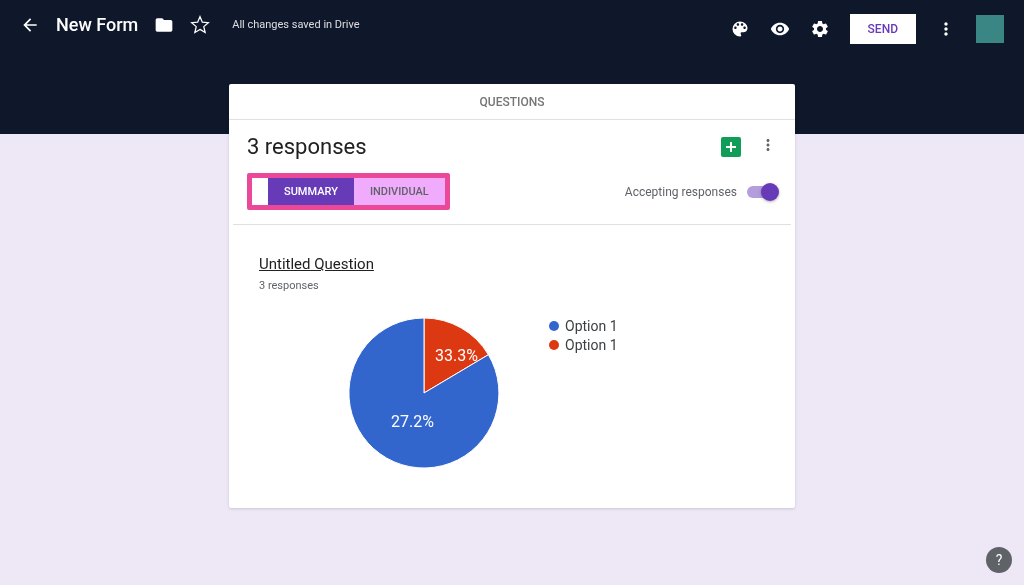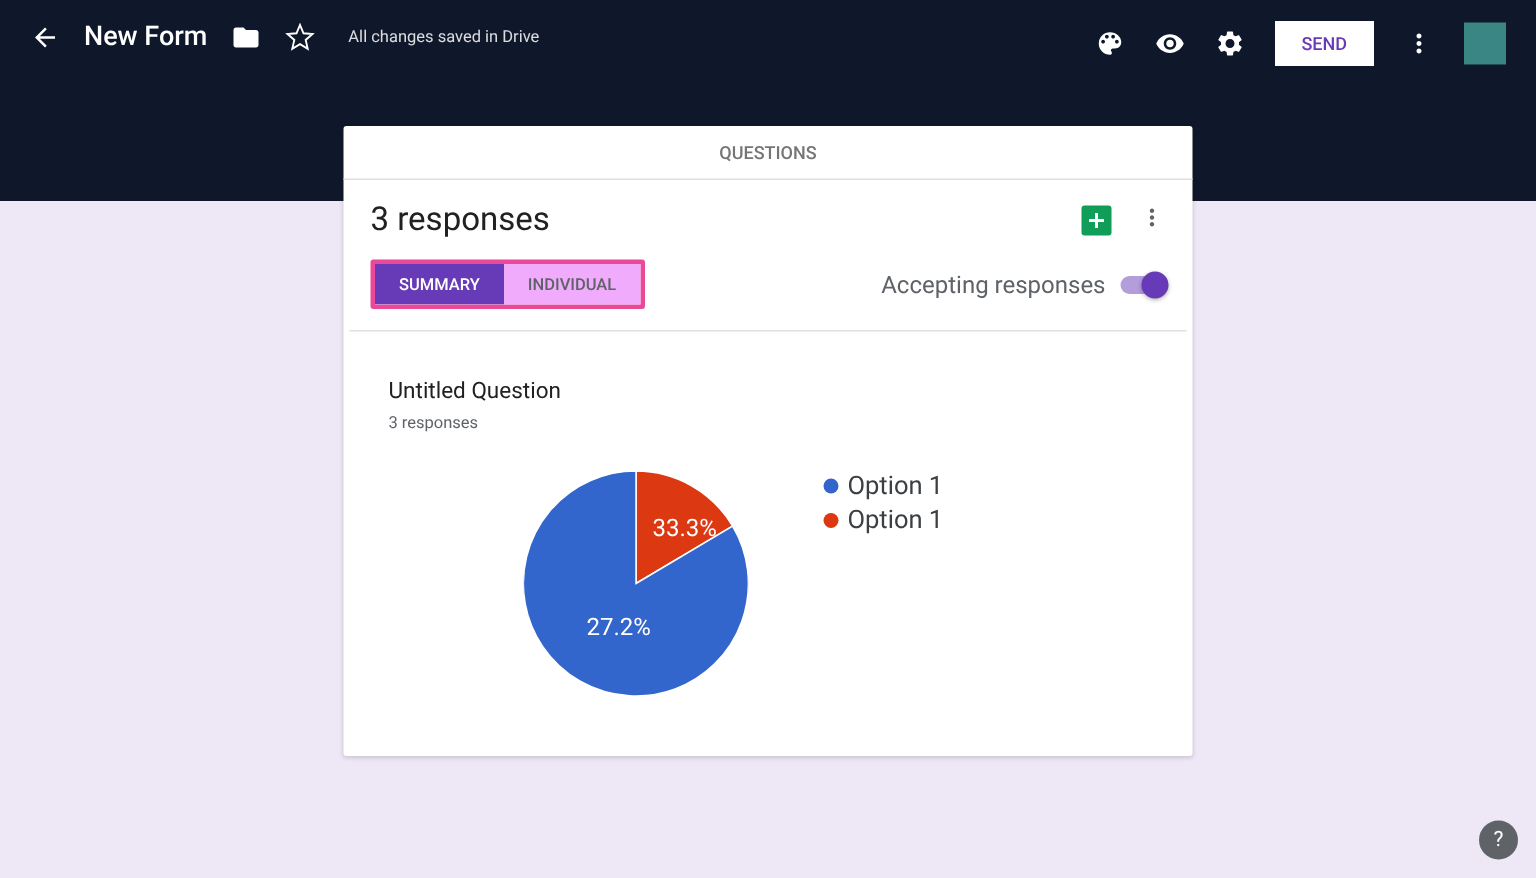--- a/index.html
+++ b/index.html
@@ -37,35 +37,35 @@
     .tab-active { color: #673ab7; }
     .tab-active::after { content: ''; position: absolute; bottom: -1px; left: 0; right: 0; height: 2px; background: #673ab7; }
     .badge { background: #673ab7; color: white; border-radius: 2px; padding: 2px 6px; font-size: 11px; margin-left: 8px; }
     
     .responses-header { padding: 14px 18px; display: flex; align-items: center; }
     .responses-title { font-size: 22px; color: #212121; }
     .sheets-icon { margin-left: auto; width: 20px; height: 20px; background: #0f9d58; border-radius: 2px; display: flex; align-items: center; justify-content: center; cursor: pointer; }
     .more-icon { margin-left: 18px; cursor: pointer; fill: #5f6368; }
     
     .view-toggle { padding: 0 18px 14px; display: flex; align-items: center; }
-    .toggle-group { display: flex; border: 3px solid #ec4899; border-radius: 2px; overflow: hidden; }
+    .toggle-group { display: flex; border: 5px solid #ec4899; border-radius: 2px; overflow: hidden; padding-left: 16px; }
     .toggle-btn { padding: 7px 16px; font-size: 11px; font-weight: 500; cursor: pointer; border: none; }
     .toggle-active { background: #673ab7; color: white; }
     .toggle-inactive { background: #f0abfc; color: #5f6368; }
-    .accepting { margin-left: auto; display: flex; align-items: center; gap: 10px; font-size: 16px; color: #5f6368; }
+    .accepting { margin-left: auto; display: flex; align-items: center; gap: 10px; font-size: 12px; color: #5f6368; }
     .switch { width: 30px; height: 12px; background: #b39ddb; border-radius: 8px; position: relative; cursor: pointer; }
     .switch-thumb { position: absolute; right: -2px; top: -3px; width: 18px; height: 18px; background: #673ab7; border-radius: 50%; box-shadow: 0 1px 3px rgba(0,0,0,0.3); }
     
     .chart-section { padding: 30px 30px 40px; }
-    .question-title { font-size: 15px; color: #212121; margin-bottom: 6px; }
+    .question-title { font-size: 15px; color: #212121; margin-bottom: 6px; text-decoration: underline; }
     .question-sub { font-size: 11px; color: #5f6368; }
     .chart-area { display: flex; margin-top: 26px; gap: 50px; padding-left: 90px; }
     .pie { width: 150px; height: 150px; position: relative; }
     .pie-label { position: absolute; color: white; font-size: 16px; }
-    .legend { font-size: 17px; color: #3c4043; }
+    .legend { font-size: 14px; color: #3c4043; }
     .legend-item { display: flex; align-items: center; gap: 6px; margin-bottom: 3px; }
     .legend-dot { width: 10px; height: 10px; border-radius: 50%; }
     
     .help-btn { position: absolute; bottom: 12px; right: 12px; width: 26px; height: 26px; background: #5f6368; border-radius: 50%; color: white; display: flex; align-items: center; justify-content: center; font-size: 14px; cursor: pointer; }
   </style>
 </head>
 <body>
 
 <div class="header">
   <div class="header-left">

